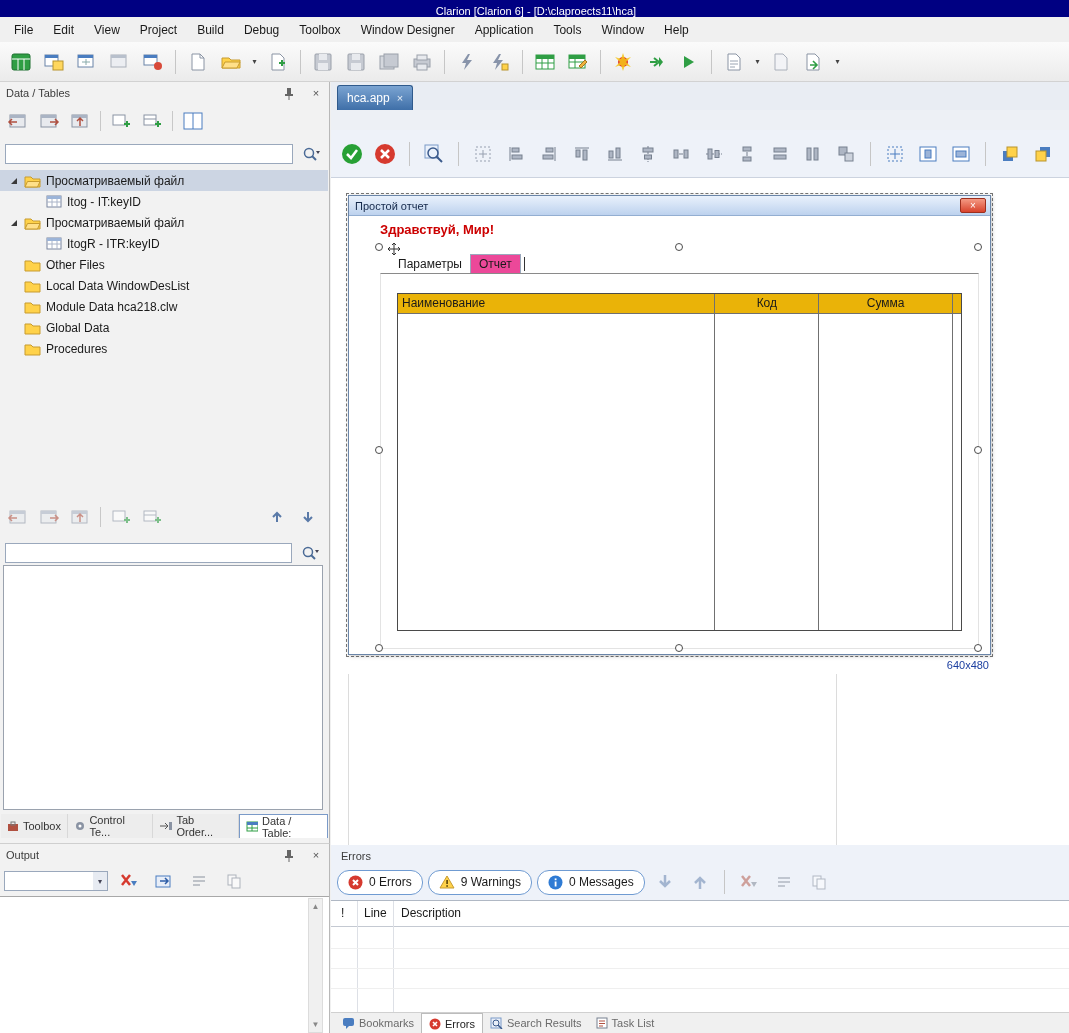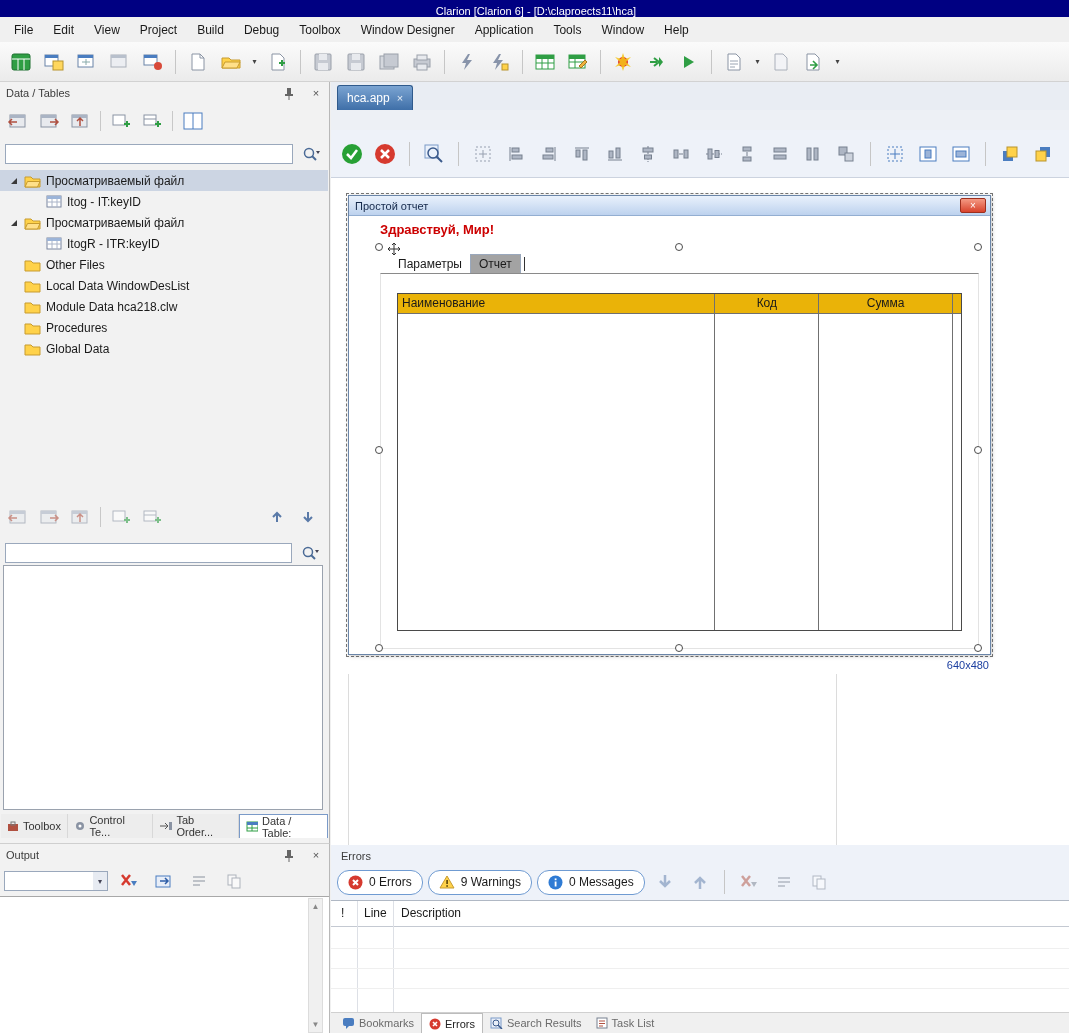--- a/index.html
+++ b/index.html
@@ -61,21 +61,21 @@
   .sel-dash{position:absolute;left:15px;top:15px;width:647px;height:464px;border:1px dashed #777;}
   .dwin{position:absolute;left:17px;top:17px;width:643px;height:460px;border:1px solid #6a85a8;background:#fff;box-shadow:1px 1px 4px rgba(0,0,0,.25);}
   .dwin-title{height:20px;background:linear-gradient(#e9f1fc,#bdd2ee);border-bottom:1px solid #93aed1;
               display:flex;align-items:center;padding-left:6px;font-size:11px;color:#14284a;position:relative;}
   .dwin-close{position:absolute;right:4px;top:2px;width:26px;height:15px;background:linear-gradient(#f49a84,#d8432c);
               border:1px solid #9c2f1e;border-radius:2px;color:#fff;font-size:10px;display:flex;align-items:center;justify-content:center;}
   .greeting{position:absolute;left:31px;top:26px;color:#cc0000;font-weight:bold;font-size:13px;}
   .sheet{position:absolute;left:31px;top:57px;width:599px;height:396px;}
   .dtabs{height:20px;display:flex;align-items:flex-end;padding-left:10px;font-size:12px;}
   .dtab{padding:2px 8px 2px 8px;}
-  .dtab.active{background:#a3a3a3;border:1px solid #9aa8bc;border-bottom:1px solid #fff;margin-bottom:-1px;}
+  .dtab.active{background:#ec4899;border:1px solid #9aa8bc;border-bottom:1px solid #fff;margin-bottom:-1px;}
   .tcursor{width:1px;height:14px;background:#333;margin:0 0 2px 3px;}
   .dpane{position:absolute;left:0;top:20px;right:0;bottom:0;border-top:1px solid #8a8a8a;
          border-left:1px solid #e3e3e3;border-right:1px solid #e3e3e3;border-bottom:1px solid #e3e3e3;}
   .dlist{position:absolute;left:48px;top:97px;width:565px;height:338px;border:1px solid #4a4a4a;background:#fff;display:flex;}
   .dcol{border-right:1px solid #707070;display:flex;flex-direction:column;}
   .dcol.last{border-right:none;flex:1;}
   .dcol .h{height:20px;background:#eab308;border-bottom:1px solid #707070;font-size:12px;padding:2px 4px;white-space:nowrap;overflow:hidden;}
   .dcol .h.ctr{text-align:center;}
   .hnd{position:absolute;width:8px;height:8px;border:1px solid #4c4c4c;background:#fff;border-radius:50%;}
   .size-label{position:absolute;left:596px;top:481px;width:62px;text-align:right;font-size:11px;color:#1c3fa0;}
@@ -419,28 +419,28 @@
         <svg width="17" height="14">
             <path d="M1 3 H7 L9 5 H16 V13 H1 Z" fill="#ffd24a" stroke="#c79b2e"></path>
           </svg>
         <span>Module Data hca218.clw</span>
       </div>
       <div class="tree-row">
         <span class="trisp"></span>
         <svg width="17" height="14">
             <path d="M1 3 H7 L9 5 H16 V13 H1 Z" fill="#ffd24a" stroke="#c79b2e"></path>
           </svg>
-        <span>Procedures</span>
+        <span>Global Data</span>
       </div>
       <div class="tree-row">
         <span class="trisp"></span>
         <svg width="17" height="14">
             <path d="M1 3 H7 L9 5 H16 V13 H1 Z" fill="#ffd24a" stroke="#c79b2e"></path>
           </svg>
-        <span>Global Data</span>
+        <span>Procedures</span>
       </div>
     </div>
 
     <div class="side-toolbar2">
       <div class="mtb">
           <svg width="22" height="18" opacity="0.6">
             <rect x="3" y="3" width="15" height="12" fill="#e8eaee" stroke="#8a93a3"></rect>
             <rect x="3" y="3" width="15" height="3" fill="#aab4c4"></rect>
             <path d="M10 10 H2 M5 7 L2 10 L5 13" stroke="#b05040" fill="none" stroke-width="1.5"></path>
           </svg>

